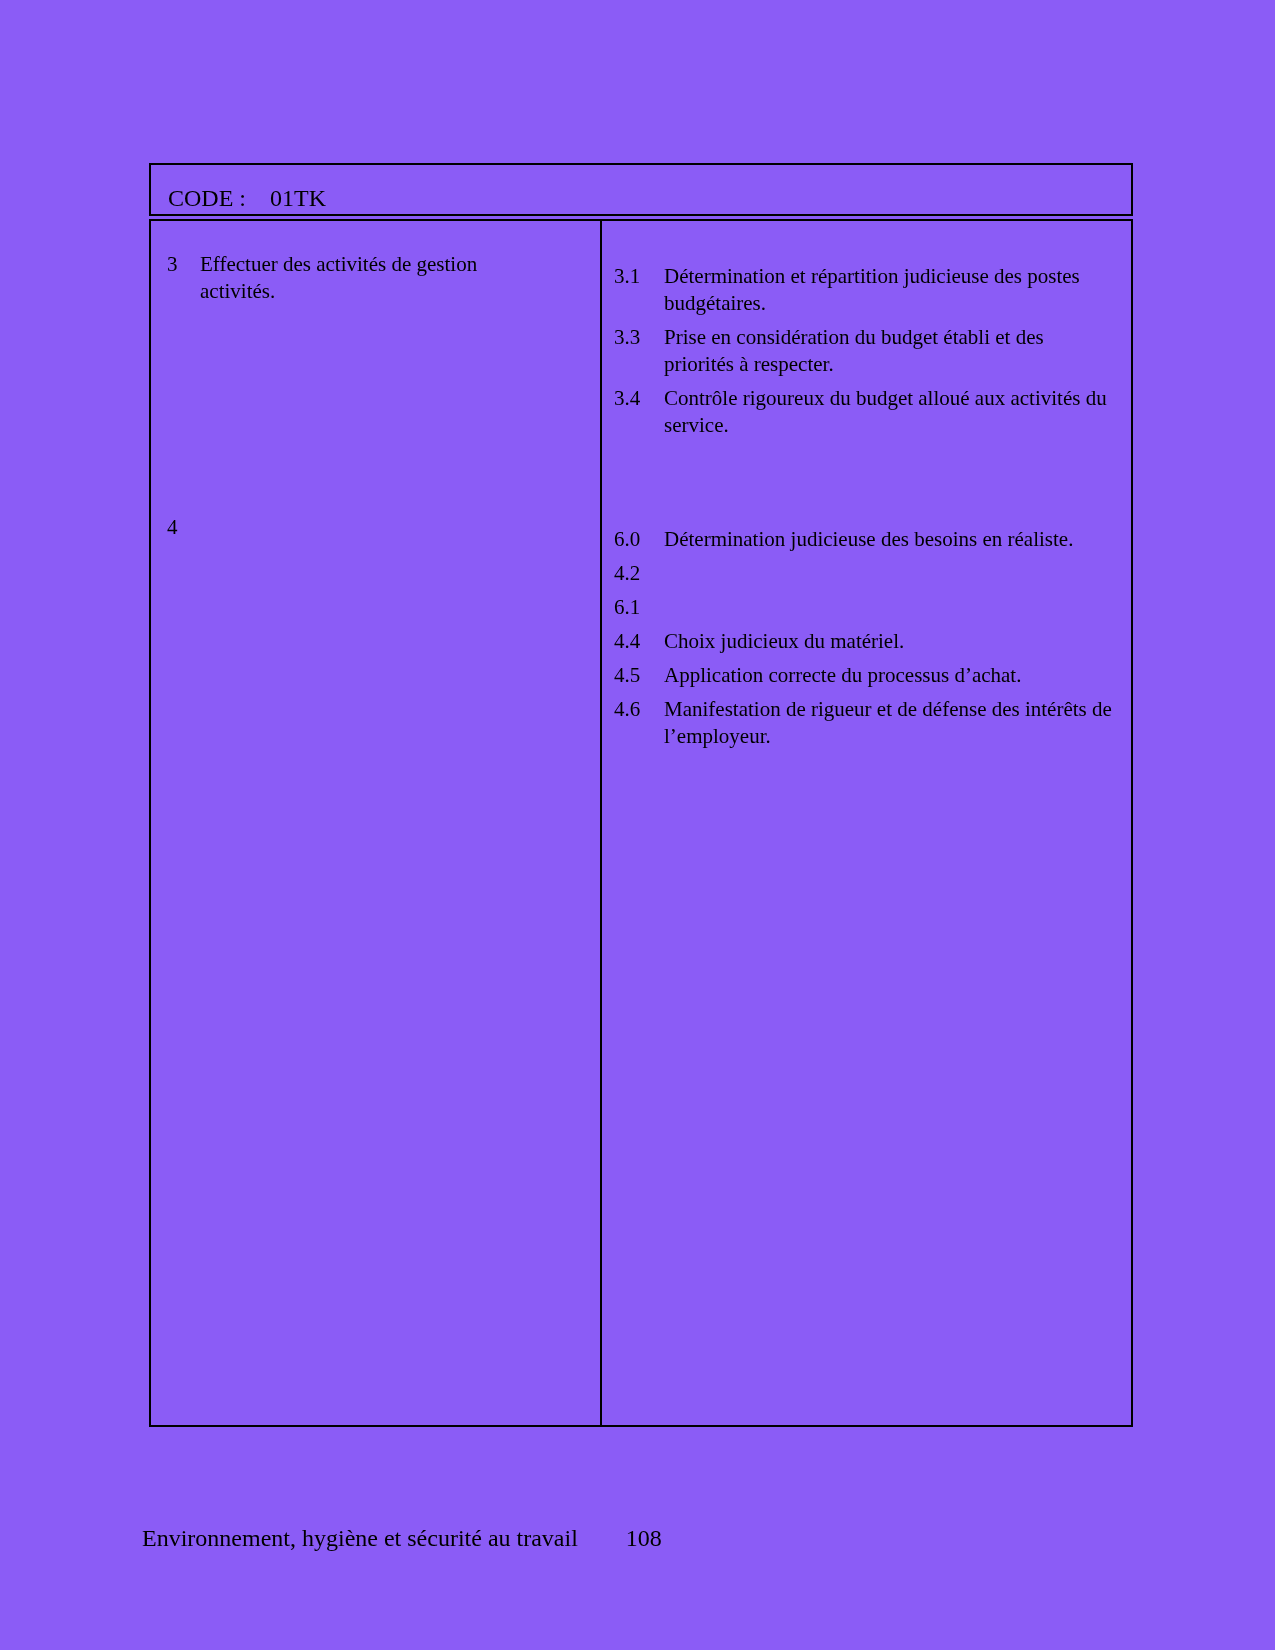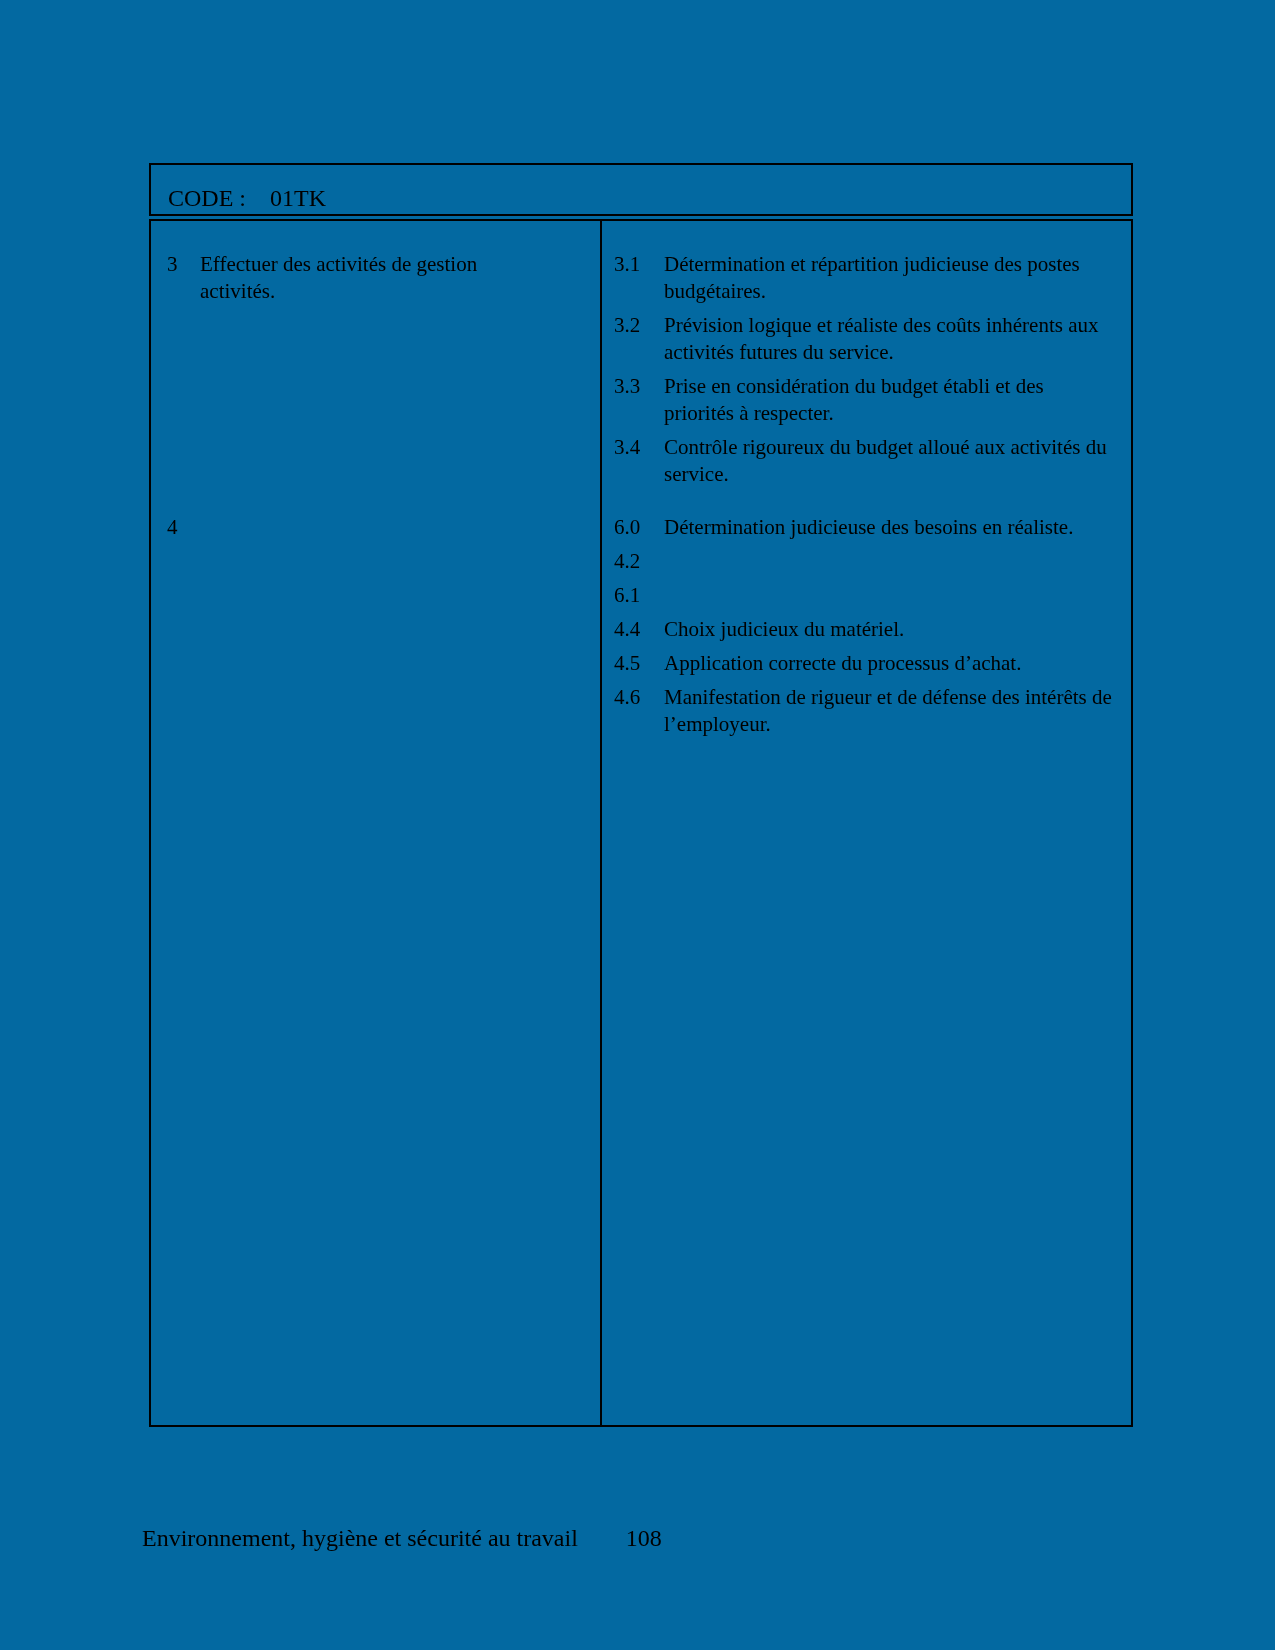--- a/index.html
+++ b/index.html
@@ -4,21 +4,21 @@
 <style>
   * { margin: 0; padding: 0; box-sizing: border-box; }
   html, body { background: #ffffff; }
   body {
     width: 1275px; height: 1650px;
     position: relative;
     font-family: "Liberation Serif", serif;
     color: #000000;
     overflow: hidden;
   }
-  .page { position: absolute; inset: 0; background: #0369a1; }
+  .page { position: absolute; inset: 0; background: #8b5cf6; }
 
   
   .code-box {
     position: absolute;
     left: 149px; top: 163px;
     width: 984px; height: 53px;
     border: 2px solid #000000;
     padding: 19px 0 0 17px;
     font-size: 24px;
     line-height: 28px;
@@ -35,21 +35,21 @@
     display: flex;
     align-items: stretch;
   }
   .col-left {
     width: 451px;
     border-right: 2px solid #000000;
     padding: 30px 10px 0 16px;
   }
   .col-right {
     flex: 1;
-    padding: 30px 10px 0 12px;
+    padding: 42px 10px 0 12px;
   }
   .section-block-3 { height: 263px; }
 
   .task-row {
     display: flex;
     font-size: 21px;
     line-height: 27px;
   }
   .task-num { width: 33px; flex: none; }
   .task-text { width: 332px; }
@@ -98,24 +98,20 @@
       </div>
     </div>
 
     <div class="col-right">
       <div class="section-block-3">
         <div class="crit-row">
           <span class="crit-num">3.1</span>
           <span class="crit-text">Détermination et répartition judicieuse des postes budgétaires.</span>
         </div>
         <div class="crit-row">
-          <span class="crit-num">3.2</span>
-          <span class="crit-text">Prévision logique et réaliste des coûts inhérents aux activités futures du service.</span>
-        </div>
-        <div class="crit-row">
           <span class="crit-num">3.3</span>
           <span class="crit-text">Prise en considération du budget établi et des priorités à respecter.</span>
         </div>
         <div class="crit-row">
           <span class="crit-num">3.4</span>
           <span class="crit-text">Contrôle rigoureux du budget alloué aux activités du service.</span>
         </div>
       </div>
 
       <div>

